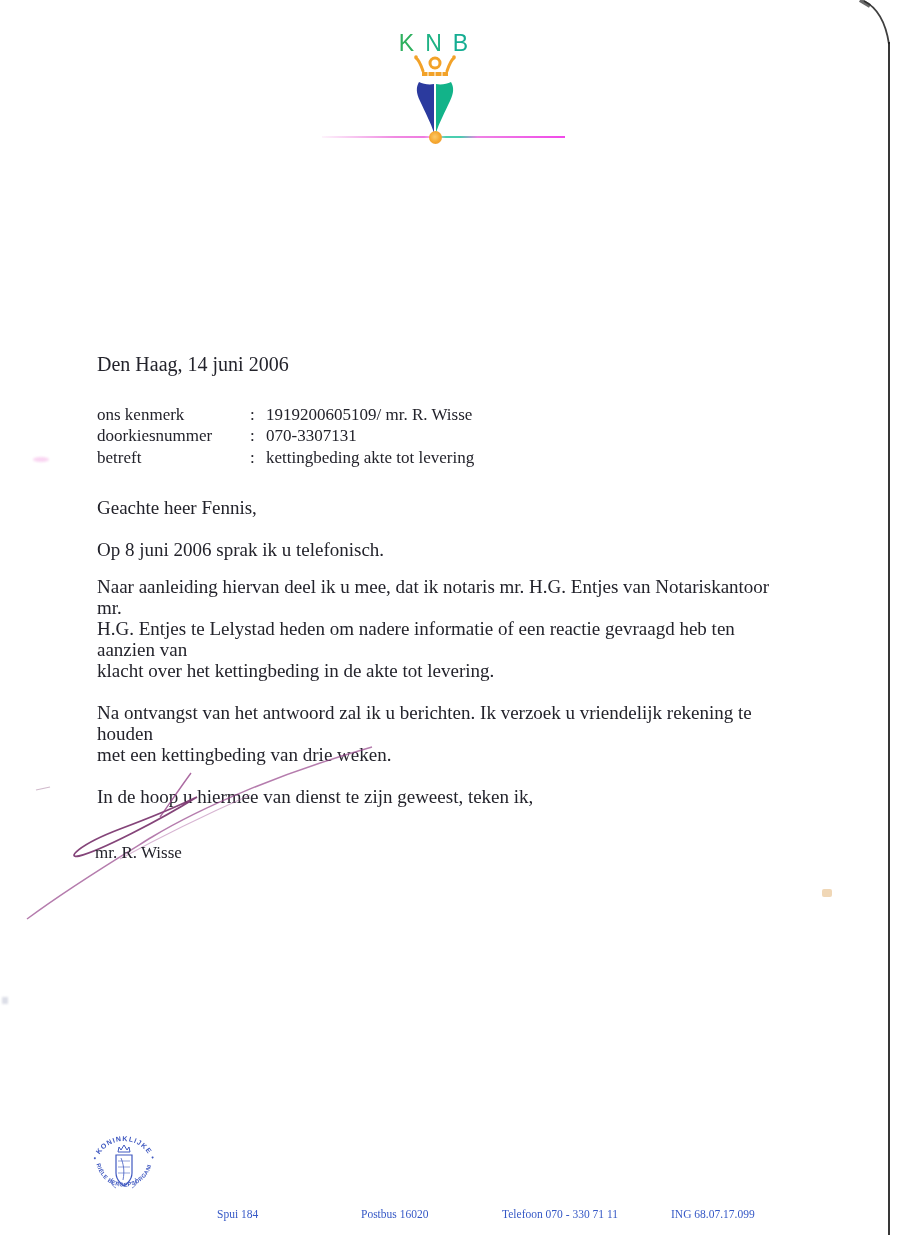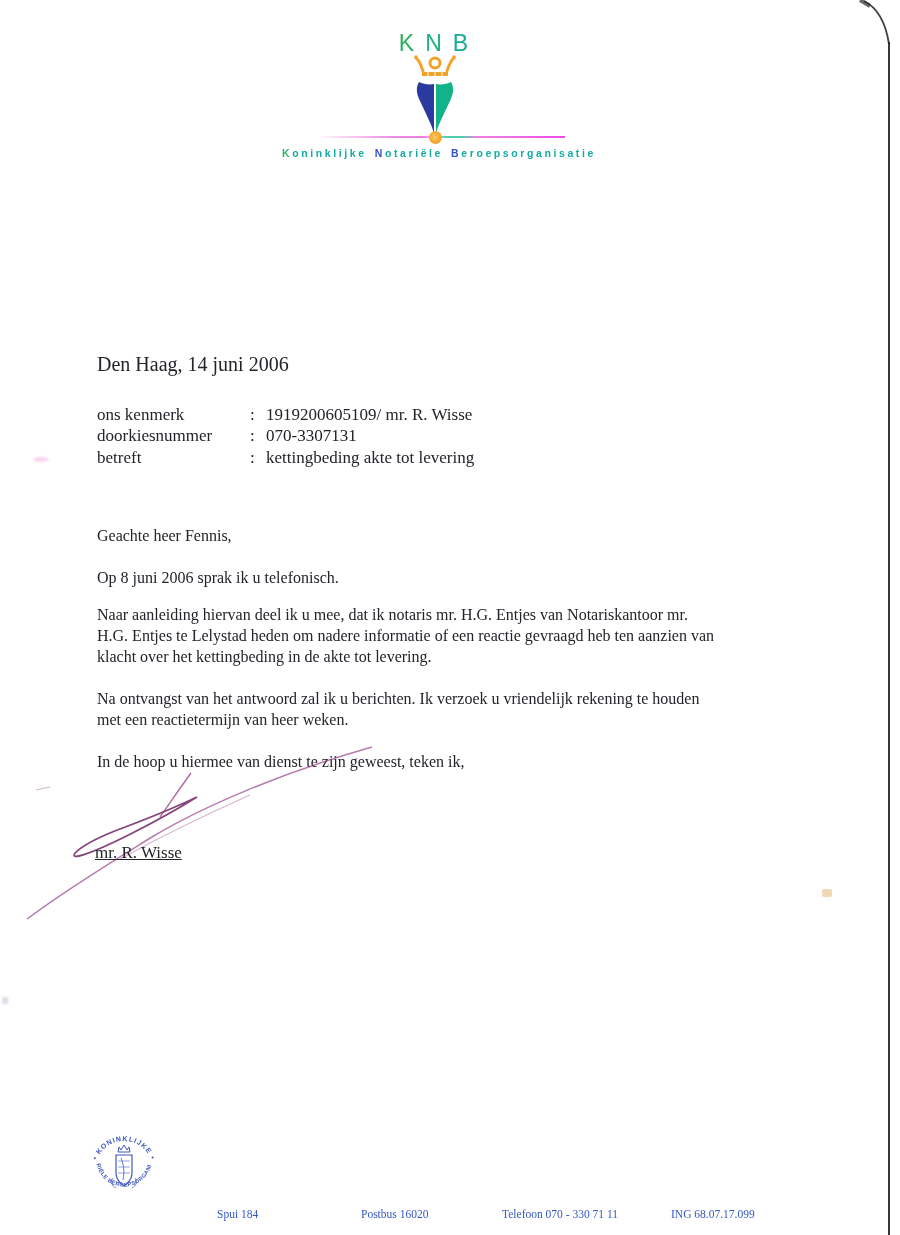--- a/index.html
+++ b/index.html
@@ -21,24 +21,24 @@
   .tagline span{display:inline-block;margin:0 4px;}
   .tagline span::first-letter{color:#3a53c2;}
   .tagline span.first::first-letter{color:#2daf6e;}
   
   .recipient{position:absolute;left:97px;top:211px;font-size:17px;line-height:21.5px;}
   .dateline{position:absolute;left:97px;top:353px;font-size:20px;}
   .refblock{position:absolute;left:97px;top:404px;font-size:17px;line-height:21.3px;}
   .refrow{display:flex;}
   .reflabel{width:153px;}
   .refsep{width:16px;}
-  .bodyblock{position:absolute;left:97px;top:525px;width:690px;font-size:16px;line-height:21px;}
+  .bodyblock{position:absolute;left:97px;top:497px;width:690px;font-size:19px;line-height:21px;}
   .para{margin:0 0 21px 0;}
   .para.tight{margin-bottom:16px;}
-  .signer-name{position:absolute;left:95px;top:843px;font-size:17px;text-decoration:underline;}
+  .signer-name{position:absolute;left:95px;top:843px;font-size:17px;}
   .sig-svg{position:absolute;left:0;top:735px;pointer-events:none;}
   
   .seal{position:absolute;left:88px;top:1130px;}
   .fcol{position:absolute;top:1171px;font-size:11.5px;line-height:17.6px;color:#3558c6;white-space:pre;}
   .fcol1{left:217px;} .fcol2{left:361px;} .fcol3{left:502px;} .fcol4{left:671px;}
   
   .edge-line{position:absolute;left:888px;top:42px;width:2px;height:1193px;background:#1d1d1d;opacity:.88;}
   .edge-hook{position:absolute;left:856px;top:0px;}
   .smudge-pink{position:absolute;left:33px;top:457px;width:16px;height:5px;border-radius:50%;
       background:rgba(242,160,225,.45);filter:blur(1px);}
@@ -68,23 +68,20 @@
   </svg>
 
   <svg class="logo-nib" width="44" height="57" viewBox="0 0 44 57">
     <path d="M21,6 L21,55 C18,45 12,34 7,23 C3,15 3,9 6,4 C10,6 16,7 21,6 Z" fill="#2b3a9e"></path>
     <path d="M23,6 L23,55 C26,45 32,34 37,23 C41,15 41,9 38,4 C34,6 28,7 23,6 Z" fill="#12b389"></path>
   </svg>
 
   <div class="logo-line"></div>
   <div class="logo-sun"></div>
 
-  <div class="tagline">
-    <span class="first">Koninklijke</span><span>Notariële</span><span>Beroepsorganisatie</span>
-  </div>
 
 
   <div class="dateline">Den Haag, 14 juni 2006</div>
 
   <div class="refblock">
     <div class="refrow">
       <span class="reflabel">ons kenmerk</span>
       <span class="refsep">:</span>
       <span>1919200605109/ mr. R. Wisse</span>
     </div>
@@ -103,21 +100,21 @@
   <div class="bodyblock">
     <div class="para">Geachte heer Fennis,</div>
     <div class="para tight">Op 8 juni 2006 sprak ik u telefonisch.</div>
     <div class="para">
       <div>Naar aanleiding hiervan deel ik u mee, dat ik notaris mr. H.G. Entjes van Notariskantoor mr.</div>
       <div>H.G. Entjes te Lelystad heden om nadere informatie of een reactie gevraagd heb ten aanzien van</div>
       <div>klacht over het kettingbeding in de akte tot levering.</div>
     </div>
     <div class="para">
       <div>Na ontvangst van het antwoord zal ik u berichten. Ik verzoek u vriendelijk rekening te houden</div>
-      <div>met een reactietermijn van heer weken.</div>
+      <div>met een kettingbeding van drie weken.</div>
     </div>
     <div class="para tight">In de hoop u hiermee van dienst te zijn geweest, teken ik,</div>
   </div>
 
   <svg class="sig-svg" width="400" height="200" viewBox="0 0 400 200">
     <path d="M 27 184 C 70 152, 110 128, 152 102 C 200 73, 280 38, 372 12" fill="none" stroke="#96458a" stroke-width="1.5" opacity="0.7"></path>
     <path d="M 120 124 C 160 102, 205 80, 250 60" fill="none" stroke="#b06aa6" stroke-width="1.1" opacity="0.5"></path>
     <path d="M 197 62 C 160 85, 100 116, 79 121 C 66 124, 78 110, 120 94 C 152 82, 176 72, 197 62" fill="none" stroke="#7d3a72" stroke-width="1.8" opacity="0.95"></path>
     <path d="M 160 82 C 170 68, 180 53, 191 38" fill="none" stroke="#96458a" stroke-width="1.4" opacity="0.8"></path>
     <path d="M 36 55 L 50 52" fill="none" stroke="#b08aa8" stroke-width="1.2" opacity="0.6"></path>

